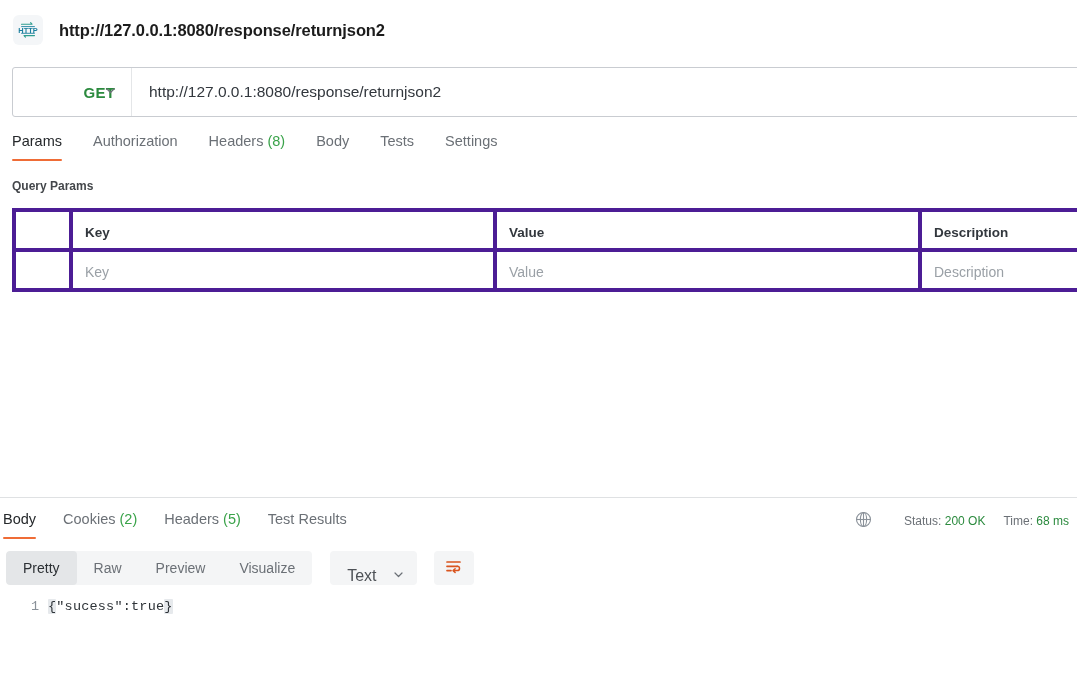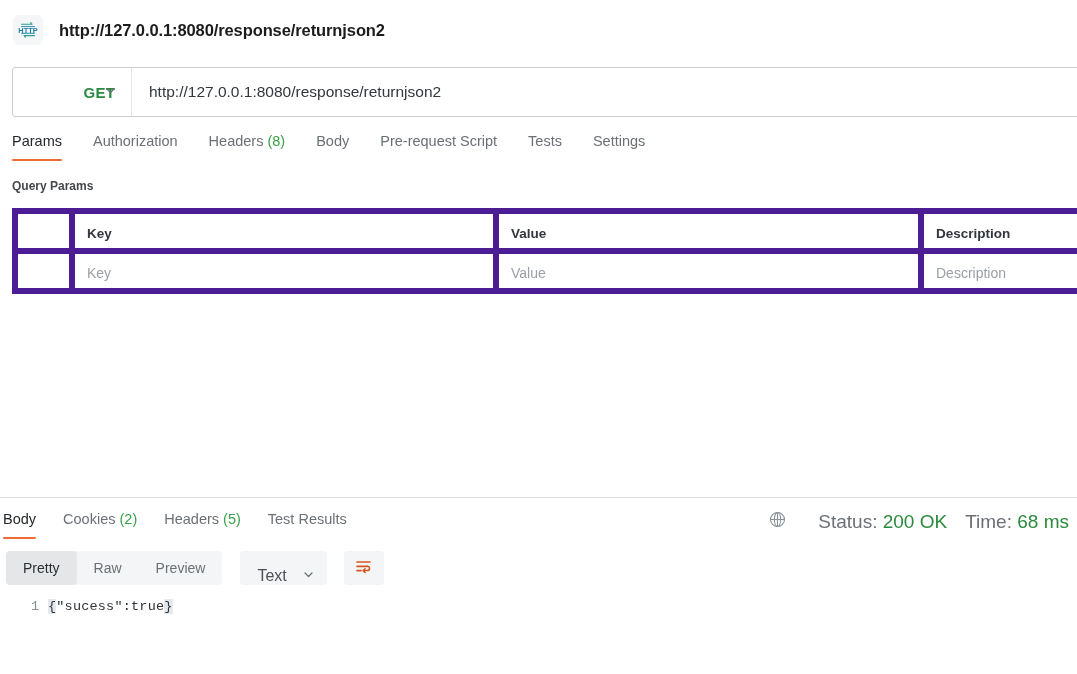--- a/index.html
+++ b/index.html
@@ -133,21 +133,21 @@
     color: #44474b;
   }
   .params-table {
     position: absolute;
     left: 12px; top: 208px;
     width: 1078px;
     border-collapse: collapse;
     table-layout: fixed;
   }
   .params-table td, .params-table th {
-    border: 6px solid #4c1d95;
+    border: 4px solid #4c1d95;
     height: 40px;
     text-align: left;
     font-weight: normal;
     padding: 4px 0 0 12px;
     font-size: 14px;
   }
   .params-table th {
     font-weight: bold;
     color: #32373d;
     font-size: 13.5px;
@@ -177,21 +177,21 @@
     align-items: flex-start;
   }
   .resp-tabs .tab { margin-right: 27px; }
 
   
   .status-block {
     position: absolute;
     right: 8px; top: 511px;
     display: flex;
     align-items: center;
-    font-size: 19px;
+    font-size: 12px;
     color: #6b7076;
   }
   .globe { margin-right: 14px; display: block; }
   .status-item { margin-left: 18px; white-space: nowrap; }
   .status-item:first-of-type { margin-left: 0; }
   .status-val { color: #2b8a3e; }
 
   
   .body-toolbar {
     position: absolute;
@@ -317,23 +317,20 @@
     </div>
     <div class="tab">
       <span>Authorization</span>
     </div>
     <div class="tab">
       <span>Headers</span>
       <span class="count">(8)</span>
     </div>
     <div class="tab">
       <span>Body</span>
-    </div>
-    <div class="tab">
-      <span>Pre-request Script</span>
     </div>
     <div class="tab">
       <span>Tests</span>
     </div>
     <div class="tab">
       <span>Settings</span>
     </div>
   </div>
 
   <div class="qp-title">Query Params</div>
@@ -399,20 +396,21 @@
       <span>Time:</span>
       <span class="status-val">68 ms</span>
     </span>
   </div>
 
   <div class="body-toolbar">
     <div class="seg-group">
       <div class="seg active">Pretty</div>
       <div class="seg">Raw</div>
       <div class="seg">Preview</div>
+      <div class="seg">Visualize</div>
     </div>
 
     <div class="format-select">
       <span>Text</span>
       <span class="chev">
         <svg width="13" height="13" viewBox="0 0 13 13">
           <path d="M3 5 L6.5 8.5 L10 5" fill="none" stroke="#6b7076" stroke-width="1.2" stroke-linecap="round" stroke-linejoin="round"></path>
         </svg>
       </span>
     </div>

